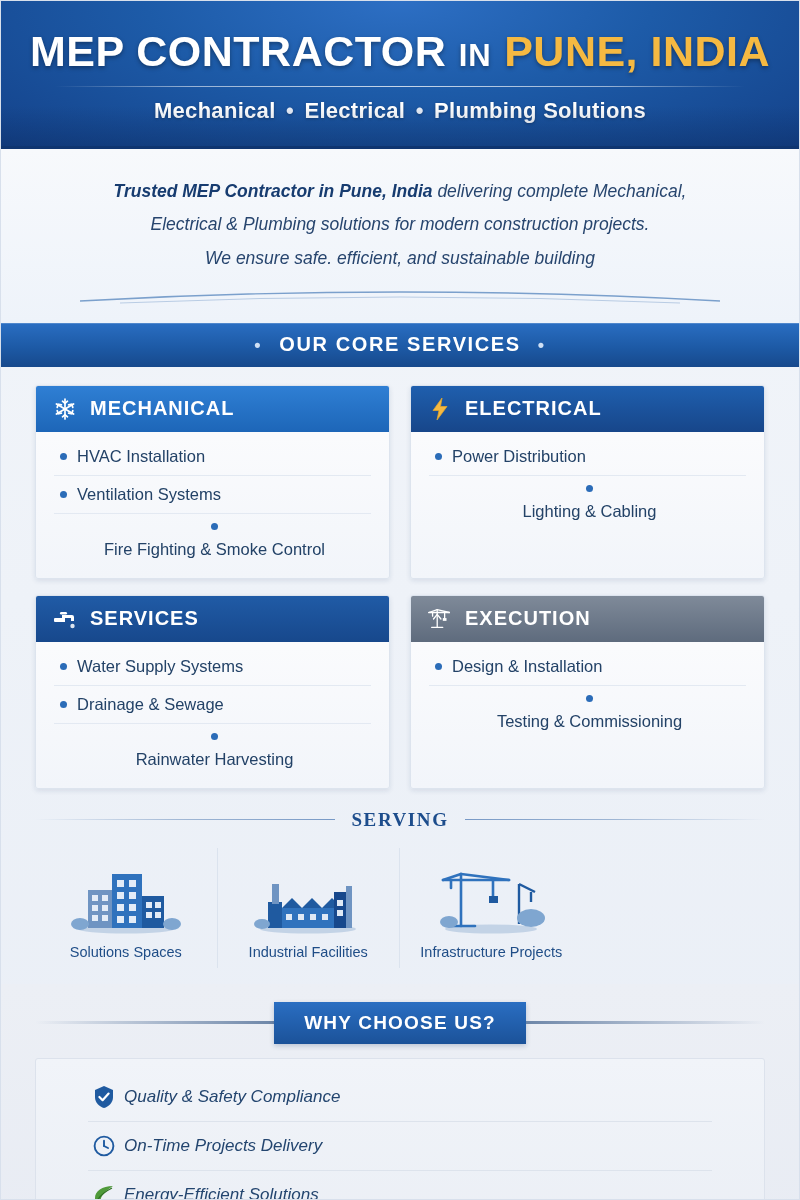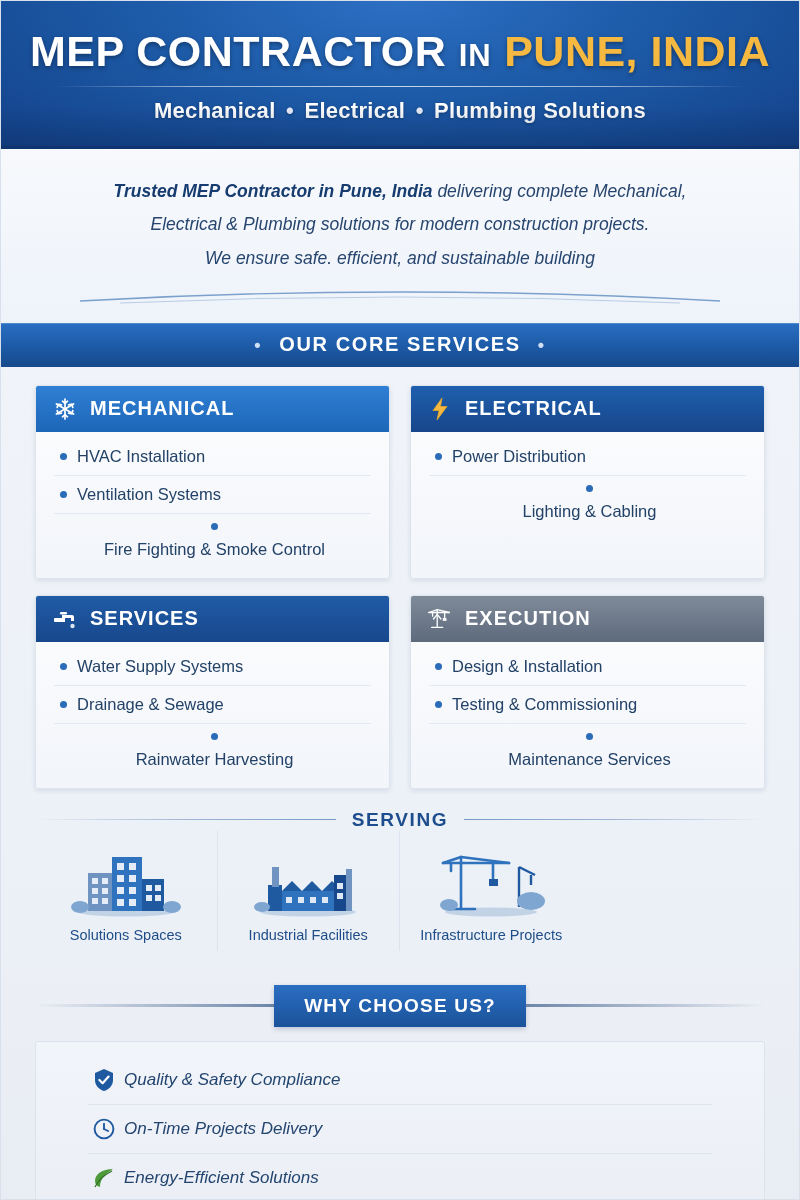--- a/index.html
+++ b/index.html
@@ -179,21 +179,22 @@
   }
 
   
   .serving {
     padding: 16px 34px 6px;
   }
   .serving-head {
     display: flex;
     align-items: center;
     gap: 16px;
-    margin-bottom: 0;
+    margin-bottom: 17px;
+    font-family: Liberation Serif, serif;
   }
   .serving-head .line {
     flex: 1 1 auto;
     height: 1px;
     background: linear-gradient(90deg, rgba(42,95,165,0) 0%, #9fb6d4 50%, rgba(42,95,165,0.6) 100%);
   }
   .serving-head .line.right {
     background: linear-gradient(90deg, rgba(42,95,165,0.6) 0%, #9fb6d4 50%, rgba(42,95,165,0) 100%);
   }
   .serving-title {
@@ -425,24 +426,20 @@
         <span class="card-title">EXECUTION</span>
       </div>
       <div class="card-body">
         <div class="card-item">
           <span class="dotmark"></span>
           <span>Design &amp; Installation</span>
         </div>
         <div class="card-item">
           <span class="dotmark"></span>
           <span>Testing &amp; Commissioning</span>
-        </div>
-        <div class="card-item">
-          <span class="dotmark"></span>
-          <span>Maintenance Services</span>
         </div>
       </div>
     </div>
   </div>
 
   <div class="serving">
     <div class="serving-head">
       <div class="line"></div>
       <div class="serving-title">SERVING</div>
       <div class="line right"></div>

